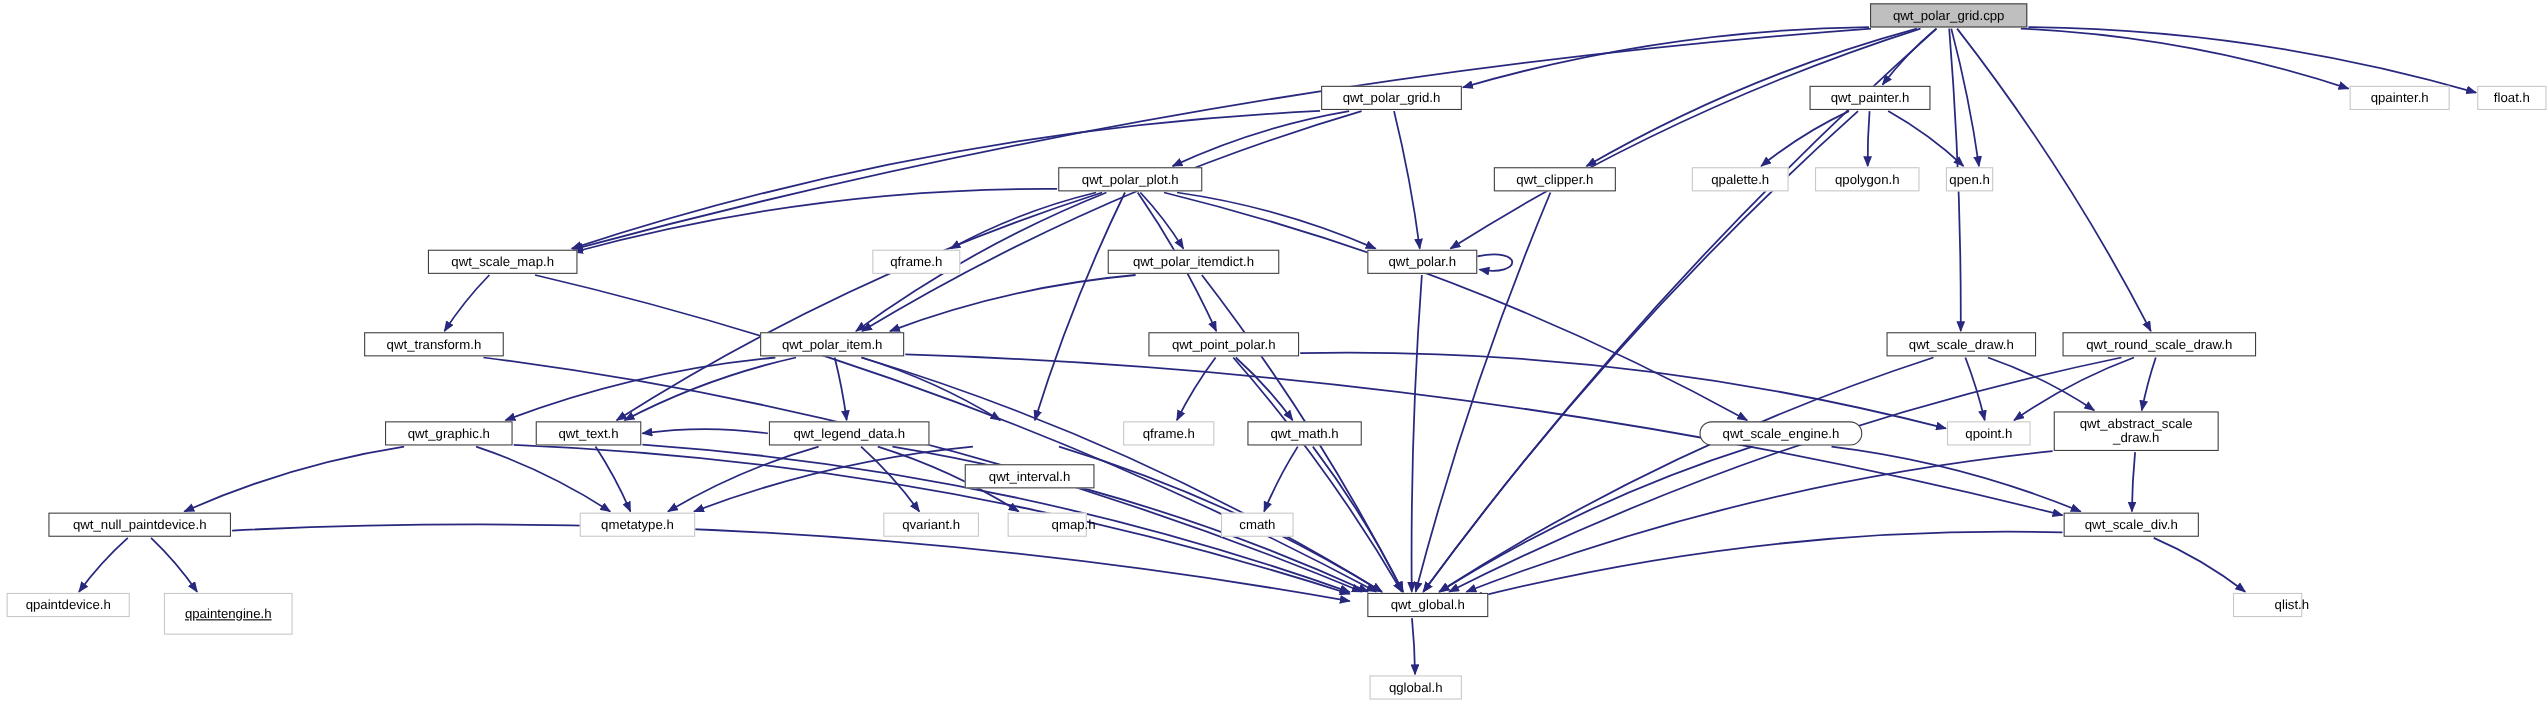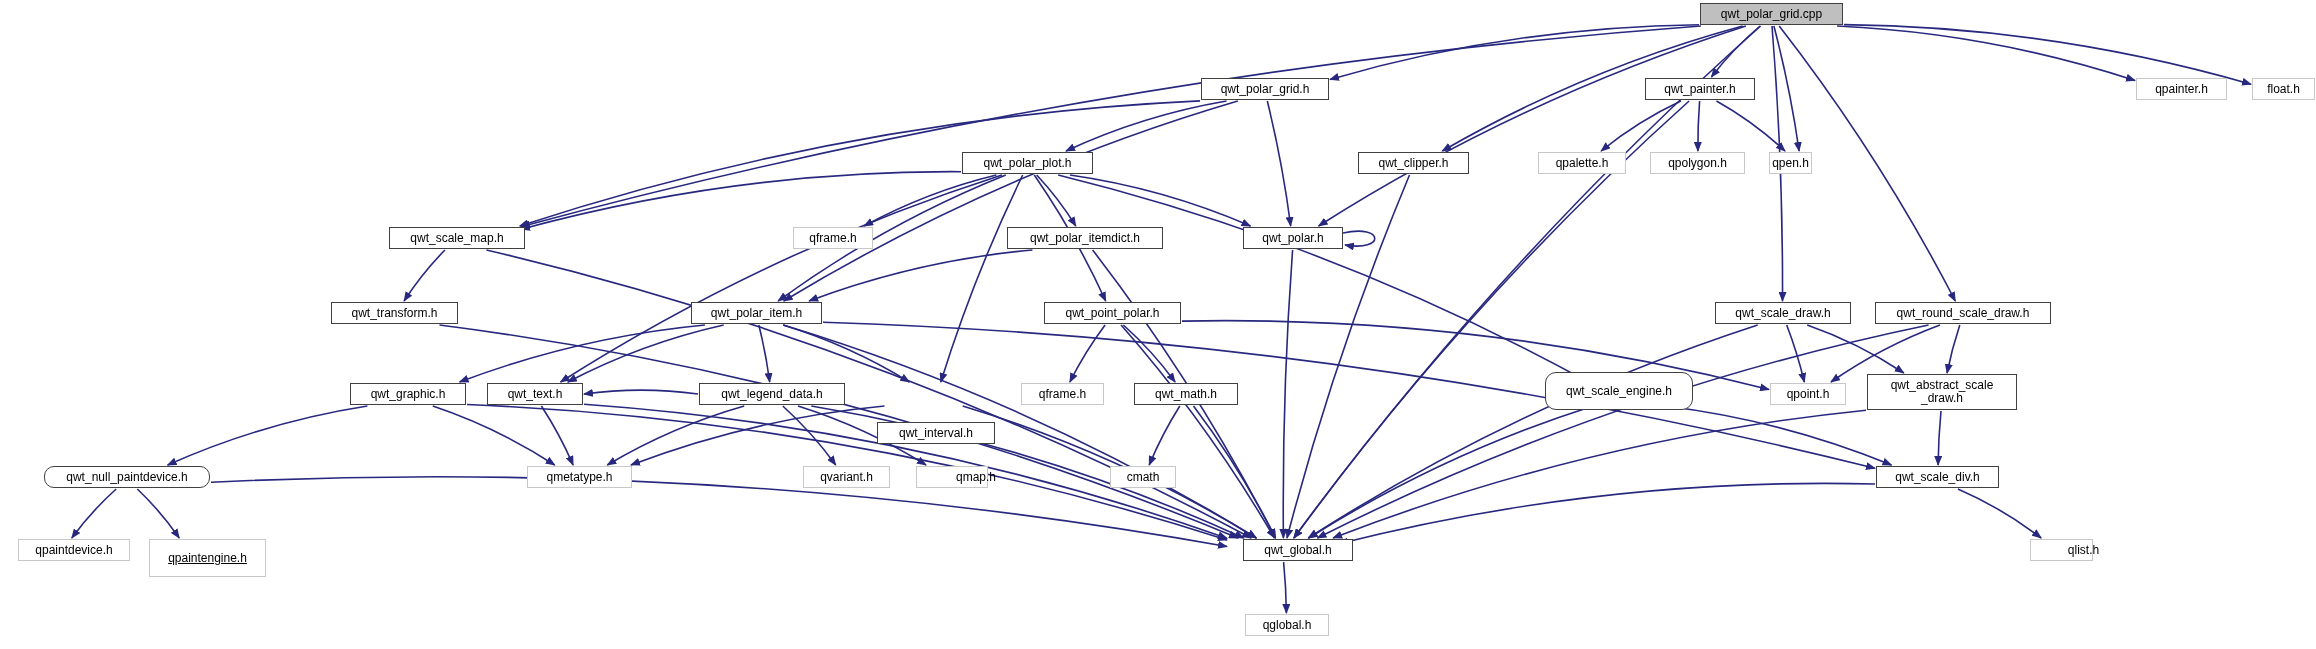--- a/index.html
+++ b/index.html
@@ -135,29 +135,29 @@
       <div class="node dark" style="left: 691px; top: 302px; width: 131px; height: 22px;">qwt_polar_item.h</div>
       <div class="node dark" style="left: 1044px; top: 302px; width: 137px; height: 22px;">qwt_point_polar.h</div>
       <div class="node dark" style="left: 1715px; top: 302px; width: 136px; height: 22px;">qwt_scale_draw.h</div>
       <div class="node dark" style="left: 1875px; top: 302px; width: 176px; height: 22px;">qwt_round_scale_draw.h</div>
       <div class="node dark" style="left: 350px; top: 383px; width: 116px; height: 22px;">qwt_graphic.h</div>
       <div class="node dark" style="left: 487px; top: 383px; width: 96px; height: 22px;">qwt_text.h</div>
       <div class="node dark" style="left: 699px; top: 383px; width: 146px; height: 22px;">qwt_legend_data.h</div>
       <div class="node dark" style="left: 877px; top: 383px; width: 118px; height: 22px; margin-top: 39px;">qwt_interval.h</div>
       <div class="node light" style="left: 1021px; top: 383px; width: 83px; height: 22px;">qframe.h</div>
       <div class="node dark" style="left: 1134px; top: 383px; width: 104px; height: 22px;">qwt_math.h</div>
-      <div class="node dark" style="left: 1545px; top: 372px; width: 148px; height: 38px; border-radius: 11px;">qwt_scale_engine.h</div>
+      <div class="node dark" style="left: 1545px; top: 383px; width: 148px; height: 22px; border-radius: 11px;">qwt_scale_engine.h</div>
       <div class="node light" style="left: 1770px; top: 383px; width: 76px; height: 22px;">qpoint.h</div>
       <div class="node dark" style="left: 1867px; top: 374px; width: 150px; height: 36px;">qwt_abstract_scale
 _draw.h</div>
-      <div class="node dark" style="left: 44px; top: 466px; width: 166px; height: 22px; border-radius: 10px;">qwt_null_paintdevice.h</div>
+      <div class="node dark" style="left: 44px; top: 466px; width: 166px; height: 22px;">qwt_null_paintdevice.h</div>
       <div class="node light" style="left: 527px; top: 466px; width: 105px; height: 22px;">qmetatype.h</div>
       <div class="node light" style="left: 803px; top: 466px; width: 87px; height: 22px;">qvariant.h</div>
       <div class="node light" style="left: 916px; top: 466px; width: 72px; height: 22px; padding-left: 48px;">qmap.h</div>
       <div class="node light" style="left: 1110px; top: 466px; width: 66px; height: 22px;">cmath</div>
       <div class="node dark" style="left: 1876px; top: 466px; width: 123px; height: 22px;">qwt_scale_div.h</div>
-      <div class="node light" style="left: 18px; top: 539px; width: 112px; height: 22px; text-align: center;">qpaintdevice.h</div>
+      <div class="node light" style="left: 6px; top: 539px; width: 112px; height: 22px; text-align: center;">qpaintdevice.h</div>
       <div class="node light" style="left: 149px; top: 539px; width: 117px; height: 38px; text-decoration: underline;">qpaintengine.h</div>
       <div class="node dark" style="left: 1228px; top: 539px; width: 110px; height: 22px; margin-left: 15px;">qwt_global.h</div>
       <div class="node light" style="left: 2030px; top: 539px; width: 63px; height: 22px; padding-left: 44px;">qlist.h</div>
       <div class="node light" style="left: 1245px; top: 614px; width: 84px; height: 22px;">qglobal.h</div>
     </div>
 </div>
 
 </body></html>

